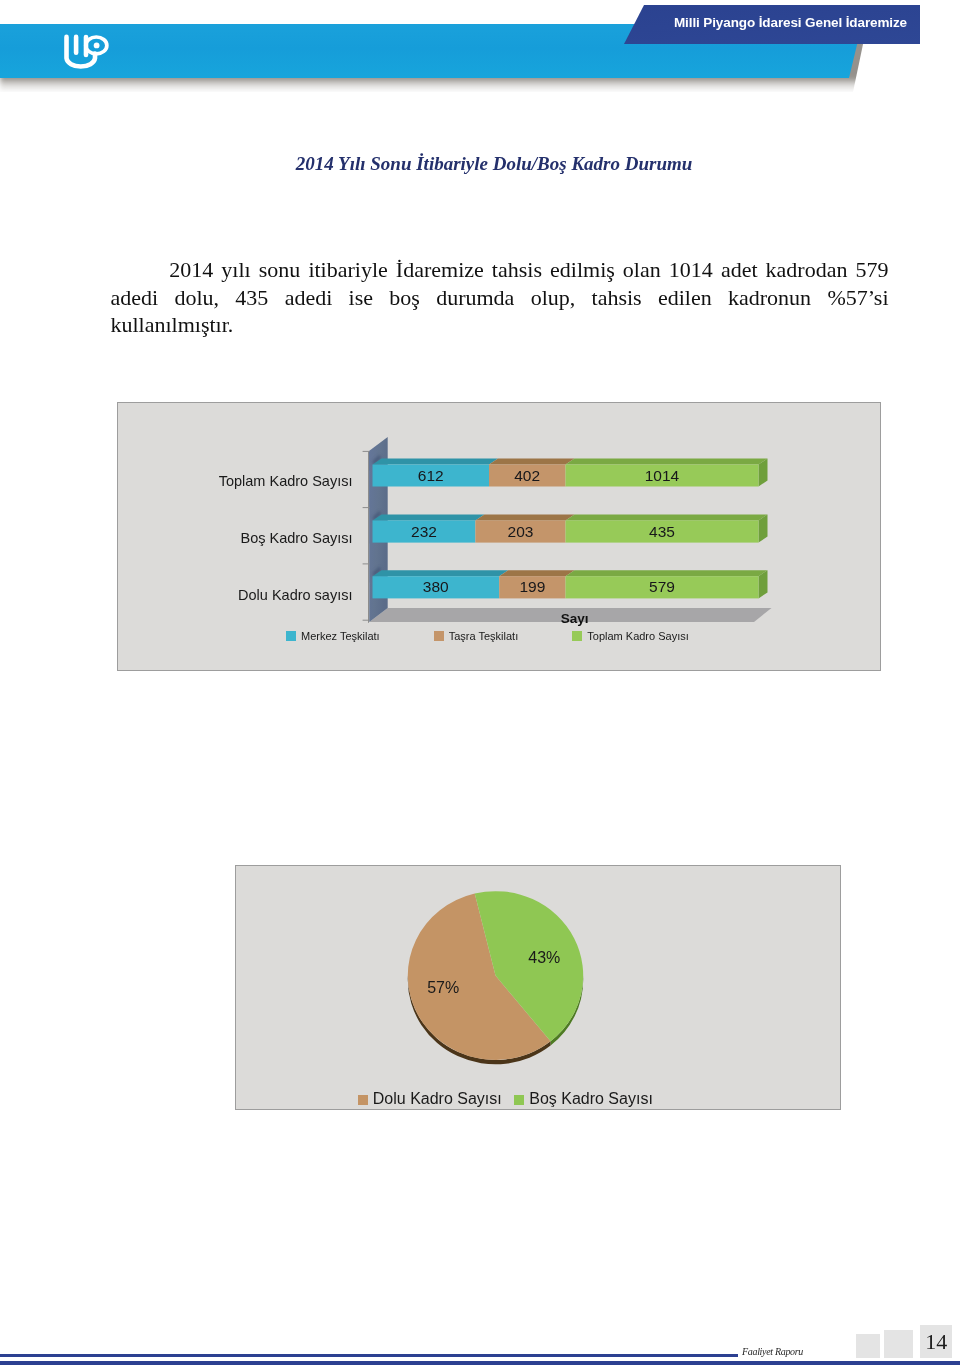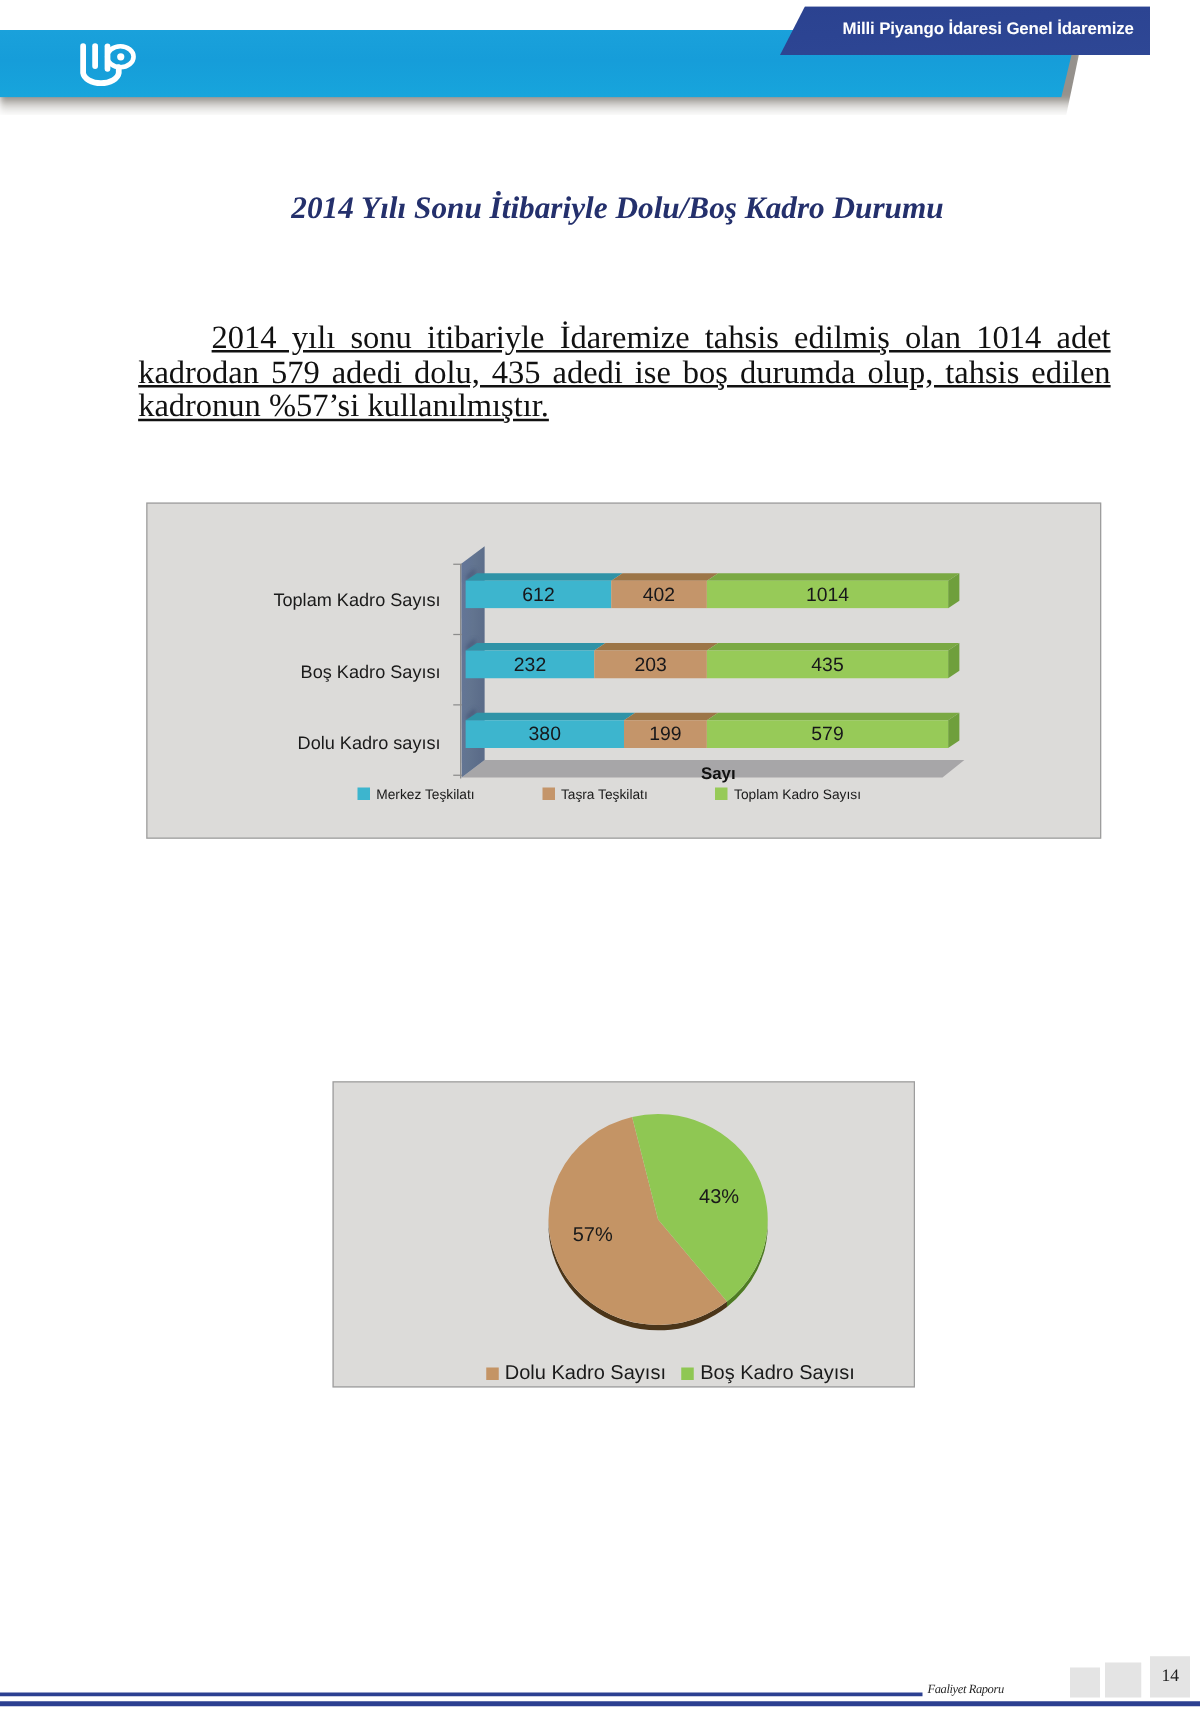--- a/index.html
+++ b/index.html
@@ -21,24 +21,24 @@
       background:linear-gradient(175deg,#2b4290 0%,#2c4492 40%,#2e4795 100%);
       clip-path:polygon(20px 0,296px 0,296px 39px,0 39px);}
   .hdr-banner-txt{position:absolute;right:13px;top:11px;color:#fff;line-height:14px;
       font-family:"Liberation Sans",sans-serif;font-weight:bold;font-size:13.5px;
       letter-spacing:-0.11px;white-space:nowrap;}
   .logo{position:absolute;left:60px;top:30px;width:54px;height:44px;}
 
   
   .heading{position:absolute;left:94px;top:153px;width:800px;text-align:center;
       font-family:"Liberation Serif",serif;font-style:italic;font-weight:bold;
-      font-size:25px;color:#24306c;}
+      font-size:19px;color:#24306c;}
   .para{position:absolute;left:110.5px;top:256px;width:778px;
-      font-family:"Liberation Serif",serif;font-size:26px;color:#111;
-      line-height:27.5px;text-align:justify;text-indent:58.8px;text-decoration:underline;}
+      font-family:"Liberation Serif",serif;font-size:22px;color:#111;
+      line-height:27.5px;text-align:justify;text-indent:58.8px;}
 
   
   .chartbox{position:absolute;background:#dcdbd9;border:1px solid #9d9d9d;box-sizing:border-box;}
   .barchart{left:117px;top:401.5px;width:764px;height:269.5px;}
   .barsvg{position:absolute;left:0.5px;top:-0.5px;width:763px;height:262px;}
   .dlab text{font-family:"Liberation Sans",sans-serif;font-size:15.5px;fill:#17171a;
       text-anchor:middle;}
   .bar-cats{position:absolute;left:0;top:0;width:763px;height:262px;}
   .bar-cat{position:absolute;right:528.5px;width:300px;text-align:right;line-height:14px;
       font-family:"Liberation Sans",sans-serif;font-size:14.5px;color:#1a1a1a;white-space:nowrap;}
@@ -48,40 +48,40 @@
   .axis-title{position:absolute;left:410.5px;top:208.5px;width:60px;text-align:right;
       font-family:"Liberation Sans",sans-serif;font-size:13.5px;font-weight:bold;color:#111;}
   .bar-legend{position:absolute;left:168px;top:227px;width:600px;text-align:left;
       font-family:"Liberation Sans",sans-serif;font-size:11px;color:#1a1a1a;white-space:nowrap;}
   .lgi{display:inline-block;}
   .lgi2{margin-left:51px;}
   .lgi3{margin-left:51px;}
   .sw{display:inline-block;width:10px;height:10px;margin-right:5px;vertical-align:-1px;}
   .sw1{background:#3db5ce;} .sw2{background:#c4956a;} .sw3{background:#97ca58;}
   .sw4{background:#c49465;} .sw5{background:#8fc753;}
-  .piechart{left:234.8px;top:864.6px;width:466px;height:245.5px;margin-left:31px;}
+  .piechart{left:234.8px;top:864.6px;width:606px;height:245.5px;}
   .piesvg{position:absolute;left:0.2px;top:-0.6px;width:547px;height:242px;}
   .pielab text{font-family:"Liberation Sans",sans-serif;font-size:16px;fill:#1a1a1a;text-anchor:middle;}
   .pie-legend{position:absolute;left:122px;top:224.5px;width:420px;text-align:left;
       font-family:"Liberation Sans",sans-serif;font-size:16px;color:#1a1a1a;white-space:nowrap;}
   .lgi4{margin-left:8px;}
 
   
   .footer{position:absolute;left:0;top:1300px;width:960px;height:70px;}
   .f-rule-top{position:absolute;left:0;top:53.8px;width:738px;height:3.2px;background:#2c4091;}
   .f-rule-bottom{position:absolute;left:0;top:61.2px;width:960px;height:4.2px;background:#2c4091;}
   .f-label{position:absolute;left:742px;top:46.3px;font-family:"Liberation Serif",serif;
       font-style:italic;font-size:10px;letter-spacing:-0.32px;color:#272727;white-space:nowrap;
       line-height:11px;}
   .f-box{position:absolute;background:#e4e4e4;}
   .f-box1{left:856px;top:34.1px;width:24.2px;height:24.2px;}
   .f-box2{left:884.4px;top:29.8px;width:28.9px;height:28.5px;}
   .f-box3{left:920.3px;top:24.5px;width:32px;height:33.8px;}
   .f-pageno{position:absolute;left:0;top:8.5px;width:32px;text-align:center;
-      font-family:"Liberation Serif",serif;font-size:14px;color:#1d1d1d;line-height:17px;}
+      font-family:"Liberation Serif",serif;font-size:22px;color:#1d1d1d;line-height:17px;}
 </style>
 </head>
 <body>
 
 <div class="page">
 
   <div class="hdr">
     <div class="hdr-shadow"></div>
     <div class="hdr-bar"></div>
     <div class="hdr-banner">

